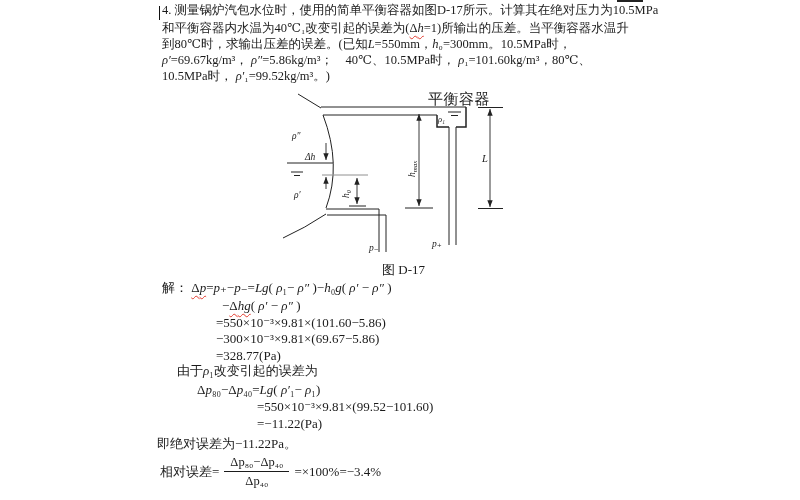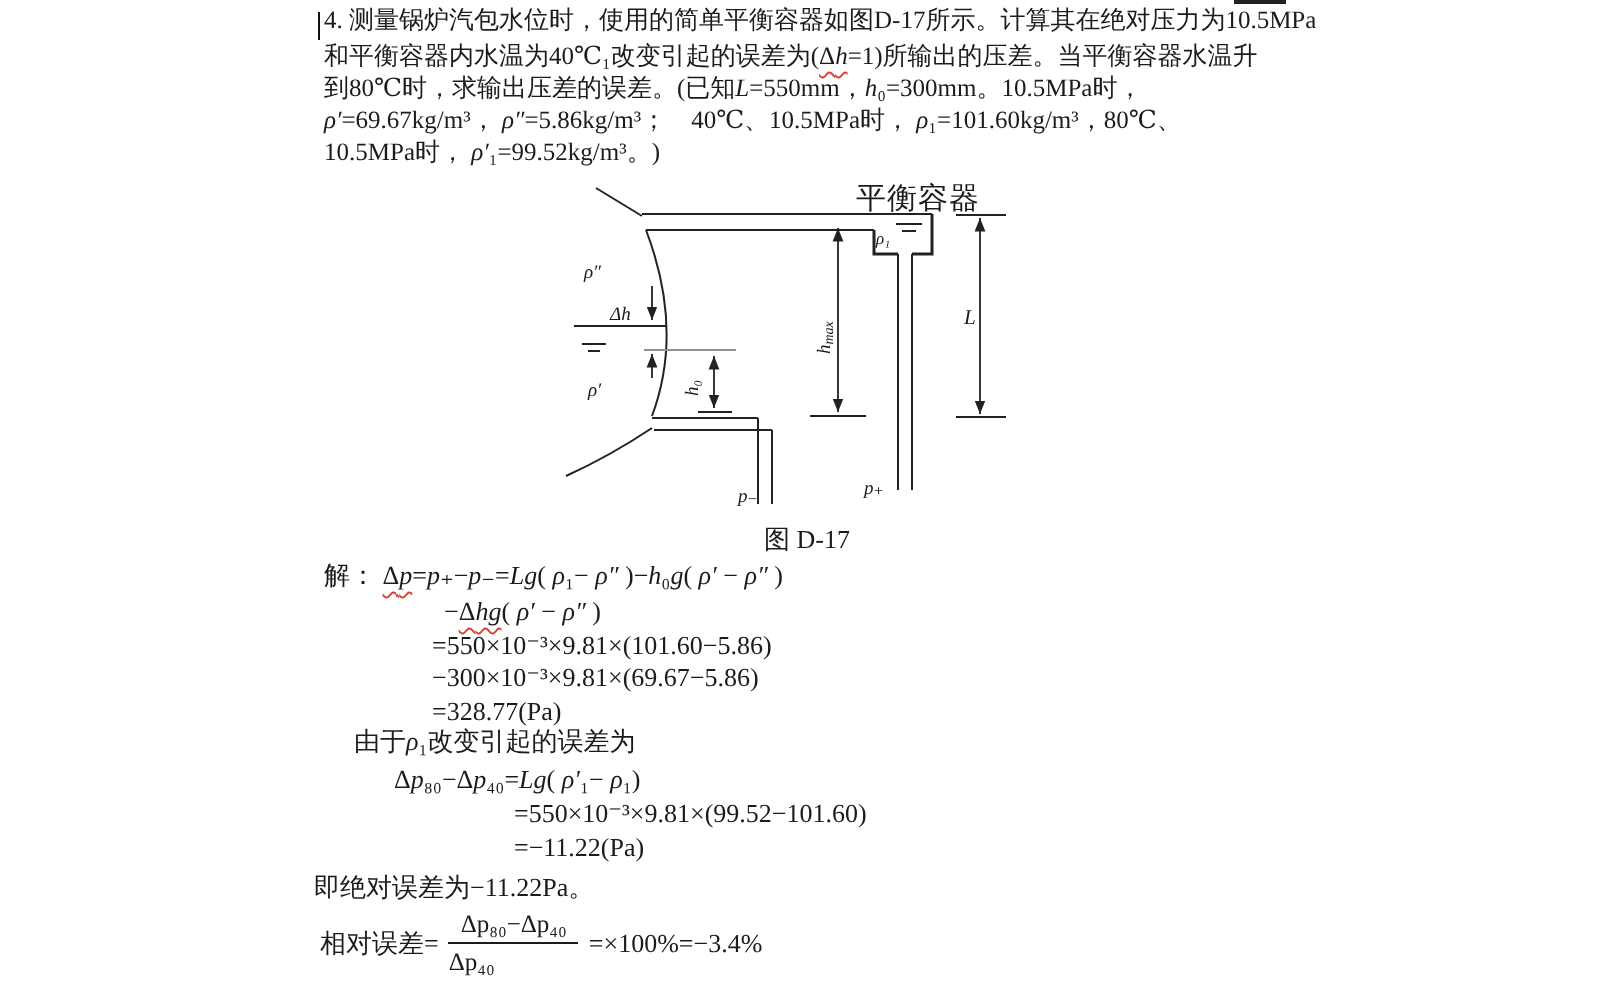--- a/index.html
+++ b/index.html
@@ -12,21 +12,21 @@
   .seg-i{font-style:italic;}
   .seg-w{text-decoration-line:underline;text-decoration-style:wavy;
          text-decoration-color:#e23b2e;text-decoration-thickness:1px;text-underline-offset:2.5px;}
   .cursor{position:absolute;left:159px;top:6px;width:1px;height:14px;background:#111;}
   .stray{position:absolute;left:617px;top:0;width:26px;height:2px;background:#222;}
   .fig{position:absolute;left:250px;top:85px;width:300px;height:195px;}
   .fig-title{position:absolute;left:428px;top:90px;font-size:15px;letter-spacing:0.5px;}
   .fig-caption{position:absolute;left:366px;top:261px;font-size:13px;margin-left:16px;}
   .rel{position:absolute;left:160px;top:454px;display:flex;align-items:center;font-size:13px;}
   .rel > span{white-space:pre;}
-  .frac{display:inline-flex;flex-direction:column;align-items:flex-start;margin:0 5px;
+  .frac{display:inline-flex;flex-direction:column;align-items:center;margin:0 5px;
         font-size:12.5px;line-height:1.3;}
   .frac .num{border-bottom:1.2px solid #1b1b1b;padding:0 6px 1px;}
   .frac .den{padding-top:1px;}
   svg text{font-family:"Liberation Serif","DejaVu Serif",serif;}
 </style>
 </head>
 <body>
 
 <div class="cursor"></div>
 <div class="stray"></div>

